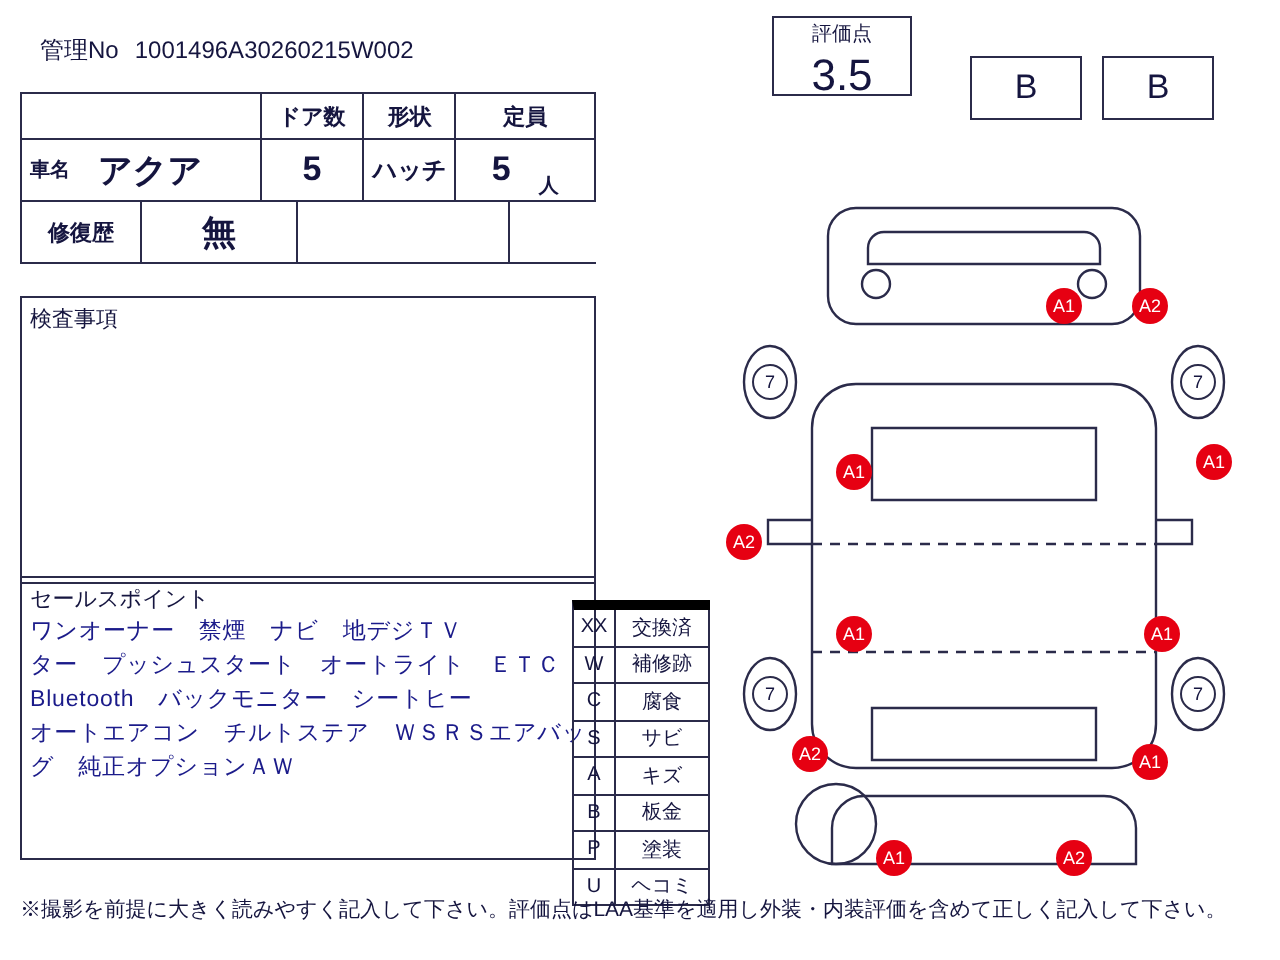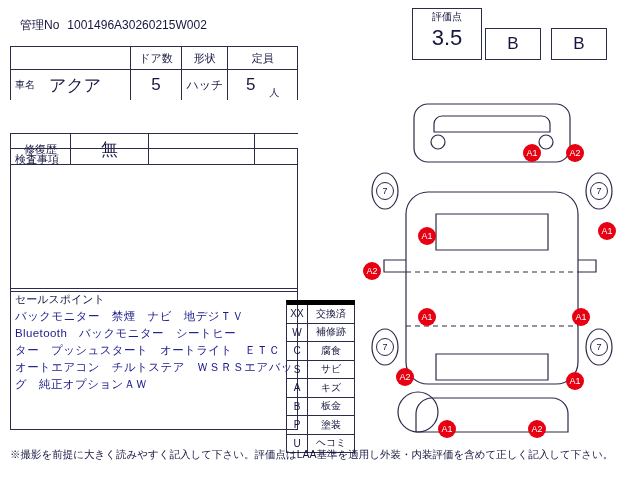--- a/index.html
+++ b/index.html
@@ -7,35 +7,35 @@
   .sheet{position:relative;width:640px;height:480px;box-sizing:border-box;padding:8px 10px;}
   
   .hdr{display:flex;align-items:stretch;height:34px;}
   .logo-box{display:flex;align-items:center;border:1px solid #2b2b4a;padding:0 6px;height:32px;box-sizing:border-box;}
   .logo{font-style:italic;font-weight:bold;font-size:19px;color:#1b2a8a;letter-spacing:1px;padding-right:6px;}
   .logo-sep{width:1px;background:#2b2b4a;height:22px;margin-right:6px;}
   .logo-title{font-size:15px;font-weight:bold;color:#15153f;white-space:nowrap;}
   .mng{display:flex;align-items:center;margin-left:10px;font-size:12px;}
   .mng-label{color:#15153f;margin-right:8px;white-space:nowrap;}
   .mng-val{color:#15153f;white-space:nowrap;}
-  .score-box{position:absolute;left:412px;top:8px;width:70px;height:52px;border:1px solid #2b2b4a;box-sizing:border-box;}
+  .score-box{position:absolute;left:386px;top:8px;width:70px;height:40px;border:1px solid #2b2b4a;box-sizing:border-box;}
   .score-label{font-size:10px;text-align:center;padding-top:1px;color:#15153f;}
   .score-val{font-size:22px;text-align:center;line-height:28px;color:#15153f;}
   .gr-box{position:absolute;top:28px;width:56px;height:32px;border:1px solid #2b2b4a;box-sizing:border-box;}
   .gr-val{font-size:17px;text-align:center;line-height:30px;color:#15153f;}
   
   .lt{position:absolute;left:10px;top:46px;width:288px;}
-  .row{display:flex;border-left:1px solid #2b2b4a;border-top:1px solid #2b2b4a;}
+  .row{display:flex;border-left:1px solid #2b2b4a;border-top:1px solid #2b2b4a;font-weight:bold;}
   .row:last-child{border-bottom:1px solid #2b2b4a;}
   .cell{border-right:1px solid #2b2b4a;box-sizing:border-box;font-size:11px;display:flex;align-items:center;justify-content:center;color:#15153f;}
   .cell.lbl{font-size:11px;}
   .cell.big{font-size:17px;}
   .r1{height:22px;}
   .r2{height:30px;}
-  .r3{height:30px;margin-top:33px;}
+  .r3{height:30px;}
   .insp{position:absolute;left:10px;top:148px;width:288px;height:144px;border:1px solid #2b2b4a;box-sizing:border-box;}
   .insp-t{font-size:11px;padding:3px 4px;color:#15153f;}
   .sales{position:absolute;left:10px;top:288px;width:288px;height:142px;border:1px solid #2b2b4a;box-sizing:border-box;}
   .sales-t{font-size:11px;padding:3px 4px 1px 4px;color:#15153f;}
   .sales-body{font-size:11.5px;line-height:17px;padding:0 4px;color:#1b1b8a;letter-spacing:.4px;}
   
   .legend{position:absolute;left:286px;top:300px;width:68px;border-top:5px solid #000000;border-left:1px solid #2b2b4a;}
   .lg-row{display:flex;height:17.5px;border-bottom:1px solid #2b2b4a;}
   .lg-k{width:20px;border-right:1px solid #2b2b4a;font-size:10px;display:flex;align-items:center;justify-content:center;color:#15153f;}
   .lg-v{flex:1;border-right:1px solid #2b2b4a;font-size:10px;display:flex;align-items:center;justify-content:center;color:#15153f;}
@@ -100,23 +100,23 @@
   </div>
 
   <div class="insp">
     <div class="insp-t">検査事項</div>
     <div style="font-size:11px;padding:0 4px;"></div>
   </div>
 
   <div class="sales">
     <div class="sales-t">セールスポイント</div>
     <div class="sales-body">
-      <div>バックモニター　禁煙　ナビ　地デジＴＶ</div>
+      <div>ワンオーナー　禁煙　ナビ　地デジＴＶ</div>
+      <div>ター　プッシュスタート　オートライト　ＥＴＣ</div>
       <div>Bluetooth　バックモニター　シートヒー</div>
-      <div>ター　プッシュスタート　オートライト　ＥＴＣ</div>
       <div>オートエアコン　チルトステア　ＷＳＲＳエアバッ</div>
       <div>グ　純正オプションＡＷ</div>
     </div>
   </div>
 
   <div class="legend">
     <div class="lg-row">
       <div class="lg-k">XX</div>
       <div class="lg-v">交換済</div>
     </div>

